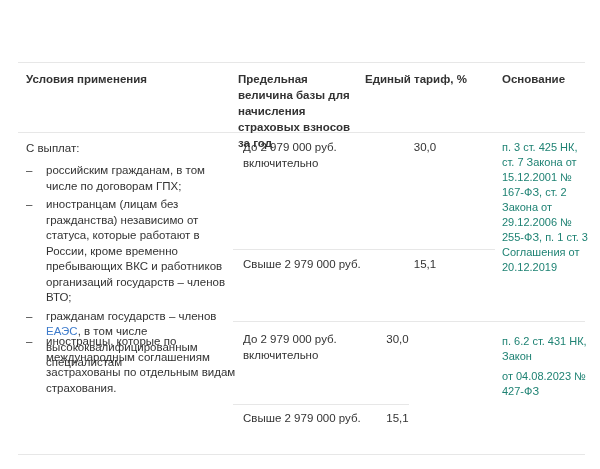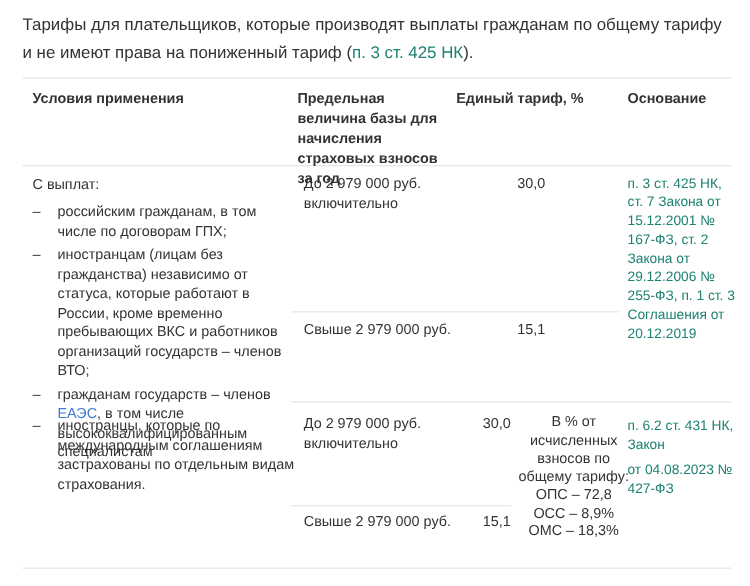--- a/index.html
+++ b/index.html
@@ -23,23 +23,20 @@
   .li .itext{flex:1;}
   .num{text-align:center;}
   .basis{font-size:11px;line-height:15px;}
   .tariff-note{text-align:center;font-size:11.5px;line-height:14.5px;}
 </style>
 </head>
 <body>
 
 <div class="page">
 
-  <div class="title">
-    <span>Тарифы для плательщиков, которые производят выплаты гражданам по общему тарифу и не имеют права на пониженный тариф (</span><span class="link-teal">п. 3 ст. 425 НК</span><span>).</span>
-  </div>
 
   <div class="hline" style="left:18px;top:62px;width:567px;"></div>
   <div class="hline" style="left:18px;top:132px;width:567px;"></div>
   <div class="hline" style="left:233px;top:249px;width:262px;"></div>
   <div class="hline" style="left:233px;top:321px;width:352px;"></div>
   <div class="hline" style="left:233px;top:404px;width:176px;"></div>
   <div class="hline" style="left:18px;top:454px;width:567px;"></div>
 
   <div class="cell th" style="left:26px;top:71px;width:180px;">Условия применения</div>
   <div class="cell th" style="left:365px;top:71px;width:110px;">Единый тариф, %</div>
@@ -77,25 +74,19 @@
       <span class="dash">–</span>
       <span class="itext">иностранцы, которые по международным соглашениям застрахованы по отдельным видам страхования.</span>
     </div>
   </div>
 
   <div class="cell" style="left:243px;top:332px;width:116px;">До 2 979 000 руб. включительно</div>
   <div class="cell num" style="left:360px;top:332px;width:75px;">30,0</div>
   <div class="cell" style="left:243px;top:411px;width:135px;">Свыше 2 979 000 руб.</div>
   <div class="cell num" style="left:360px;top:411px;width:75px;">15,1</div>
 
-  <div class="cell tariff-note" style="left:413px;top:331px;width:92px;">
-    <div>В % от исчисленных взносов по общему тарифу:</div>
-    <div>ОПС – 72,8</div>
-    <div>ОСС – 8,9%</div>
-    <div>ОМС – 18,3%</div>
-  </div>
 
   <div class="cell basis" style="left:502px;top:334px;width:90px;">
     <span class="link-teal" style="display:block;">п. 6.2 ст. 431 НК, Закон</span>
     <span class="link-teal" style="display:block;margin-top:5px;">от 04.08.2023 № 427-ФЗ</span>
   </div>
 
 </div>
 
 </body></html>

